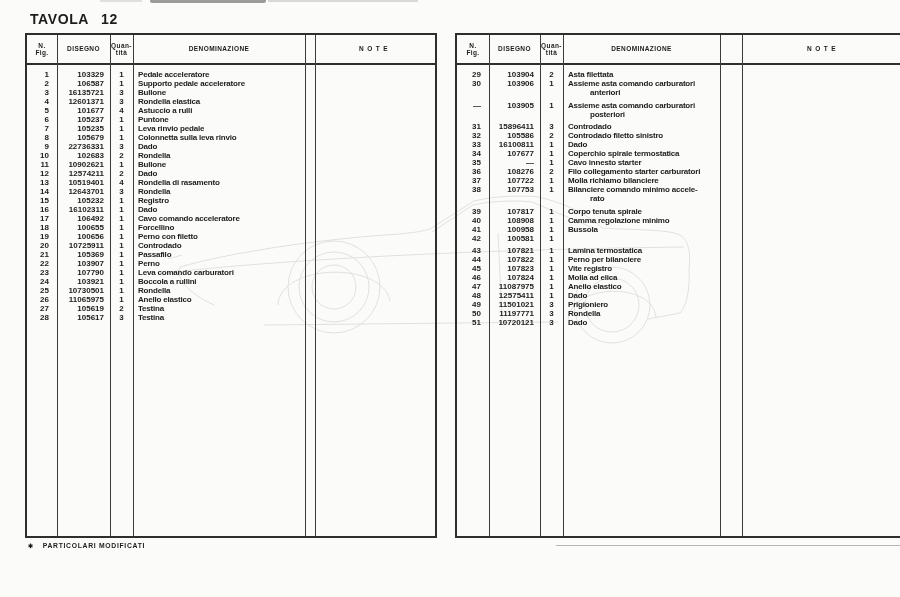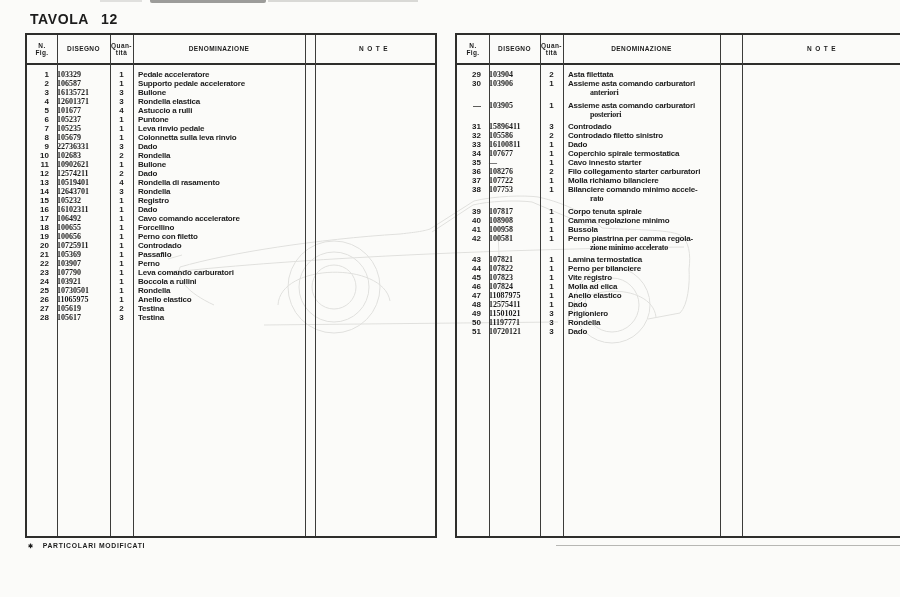--- a/index.html
+++ b/index.html
@@ -48,24 +48,24 @@
   .thead .hcell{white-space:pre-line;line-height:7.5px;}
   .thead .note-h{letter-spacing:3.5px;}
 
   .tbody{padding-top:5px;}
   .trow{display:grid;line-height:9px;font-size:8px;font-weight:bold;}
   .ptable.left .trow{grid-template-columns:30px 53px 23px 172px 10px 1fr;}
   .ptable.right .trow{grid-template-columns:32px 51px 23px 157px 22px 1fr;}
   .trow.multi{margin-bottom:3.5px;}
   .cell{white-space:nowrap;}
   .cell.fig{text-align:right;padding-right:8px;}
-  .cell.dis{padding-right:6px;font-family:Liberation Serif, serif;}
+  .cell.dis{text-align:right;padding-right:6px;}
   .cell.qty{text-align:center;}
   .cell.den{padding-left:5px;letter-spacing:-0.2px;}
-  .cell.den .dline.cont{padding-left:22px;font-family:Liberation Serif, serif;}
+  .cell.den .dline.cont{padding-left:22px;}
 
   .footer{position:absolute;left:28px;top:542px;font-size:6.8px;font-weight:bold;letter-spacing:.7px;display:flex;align-items:center;}
   .footer .marker{font-size:6px;margin-right:9px;}
 
   .pageline{position:absolute;left:556px;top:545px;width:344px;height:1px;background:#b7b7b4;}
 </style>
 </head>
 <body>
 
 <div class="smudge s1"></div>
@@ -559,24 +559,20 @@
         <div class="cell den">
           <div class="dline">Bussola</div>
         </div>
         <div class="cell gap"></div>
         <div class="cell note"></div>
       </div>
       <div class="trow multi">
         <div class="cell fig">42</div>
         <div class="cell dis">100581</div>
         <div class="cell qty">1</div>
-        <div class="cell den">
-          <div class="dline">Perno piastrina per camma regola-</div>
-          <div class="dline cont">zione minimo accelerato</div>
-        </div>
         <div class="cell gap"></div>
         <div class="cell note"></div>
       </div>
       <div class="trow">
         <div class="cell fig">43</div>
         <div class="cell dis">107821</div>
         <div class="cell qty">1</div>
         <div class="cell den">
           <div class="dline">Lamina termostatica</div>
         </div>

